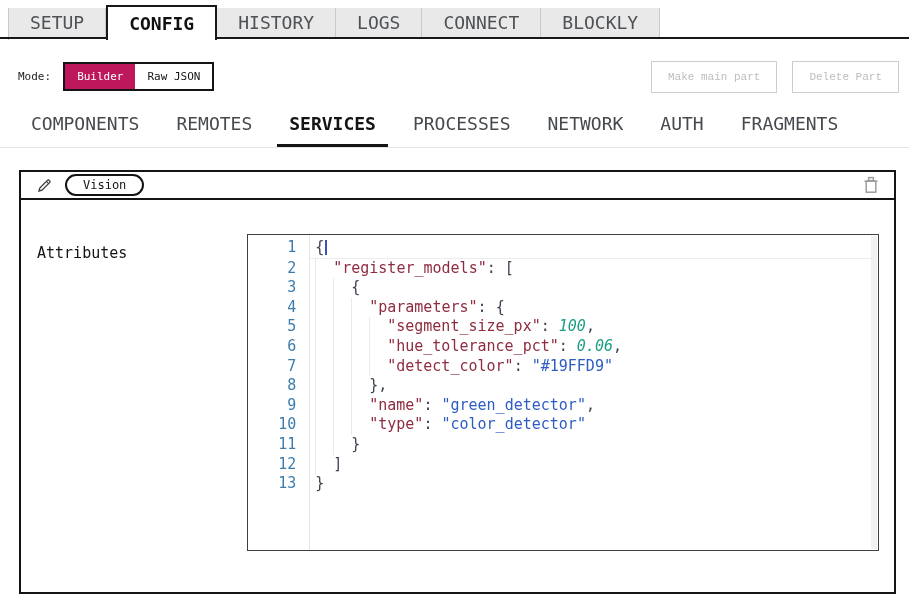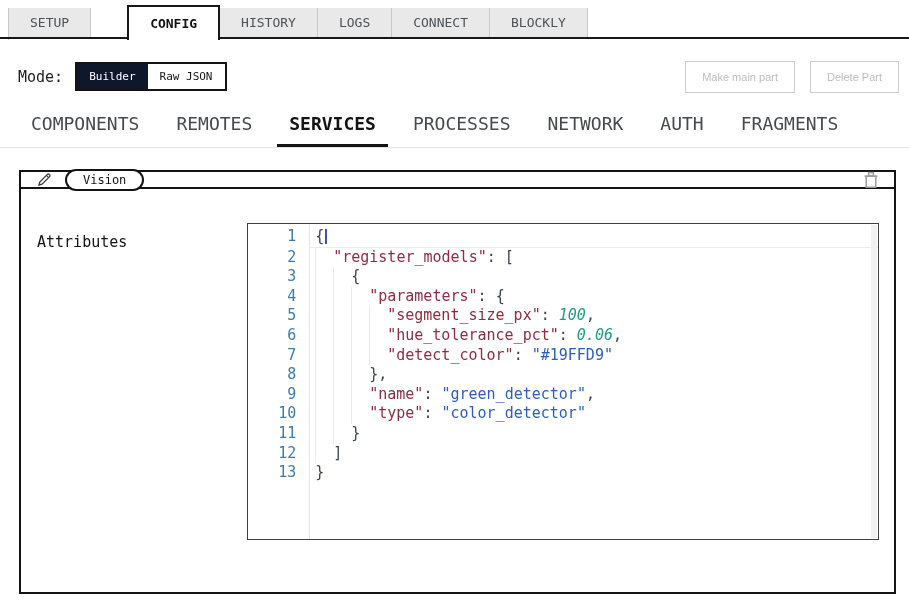--- a/index.html
+++ b/index.html
@@ -16,40 +16,40 @@
     content:""; position:absolute; left:0; right:0; top:37px; height:2px;
     background:#181818; z-index:1;
   }
   .tabs {
     position:absolute; left:8px; top:8px; display:flex; align-items:flex-start;
     border-left:1px solid #c9c9c9;
   }
   .tab {
     height:29px; padding:0 21px; display:flex; align-items:center;
     background:#e9e9e9; border-right:1px solid #c9c9c9;
-    font-size:13px; color:#4e5256; cursor:pointer; white-space:nowrap;
+    font-size:18px; color:#4e5256; cursor:pointer; white-space:nowrap;
   }
   .tab.active {
     background:#fff; color:#111; font-weight:bold;
     border:2px solid #181818; border-bottom:none;
-    height:35px; margin-top:-3px; z-index:2; position:relative;margin-left:36px;
+    height:35px; margin-top:-3px; z-index:2; position:relative;
   }
 
   
   .moderow {
     margin:20px 10px 0 18px; display:flex; align-items:center; height:33px;
   }
-  .mode-label { font-size:15px; color:#222; }
+  .mode-label { font-size:11px; color:#222; }
   .toggle { display:flex; border:2px solid #141414; margin-left:12px; background:#fff; }
   .toggle-opt { padding:6px 12px; font-size:11px; cursor:pointer; white-space:nowrap; }
-  .toggle-opt.sel { background:#0f172a; color:#fff; }
+  .toggle-opt.sel { background:#be185d; color:#fff; }
   .spacer { flex:1; }
   .ghost-btn {
     background:#fff; border:1px solid #cdcdcd; color:#bdbdbd;
-    font-family:Liberation Sans, sans-serif; font-size:11px; padding:9px 16px; margin-left:15px;
+    font-family:Liberation Mono, monospace; font-size:11px; padding:9px 16px; margin-left:15px;
     cursor:default; white-space:nowrap;
   }
 
   
   .subtabs {
     margin-top:20px; padding-left:31px; display:flex; gap:37px;
     border-bottom:1px solid #e4e4e4;
   }
   .subtab {
     font-size:18px; color:#46494d; padding-bottom:13px; cursor:pointer;
@@ -60,21 +60,21 @@
     padding-left:12px; padding-right:12px; margin:0 -12px;
     border-bottom:3px solid #141414; padding-bottom:10px;
   }
 
   
   .card {
     position:absolute; left:19px; top:170px; width:877px; height:424px;
     border:2px solid #141414; background:#fff;
   }
   .card-header {
-    height:17px; border-bottom:2px solid #141414;
+    height:28px; border-bottom:2px solid #141414;
     display:flex; align-items:center; padding:0 15px;
   }
   .icon-btn { background:none; border:none; cursor:pointer; display:flex; align-items:center; padding:0; }
   .name-pill {
     margin-left:12px; border:2px solid #141414; border-radius:13px;
     padding:2px 16px; font-size:12px; color:#141414; background:#fff;
     font-family:inherit; cursor:pointer;
   }
   .card-body { display:flex; padding:34px 15px 0 16px;gap:44px; }
   .attr-label { width:176px; font-size:15px; padding-top:10px; }

